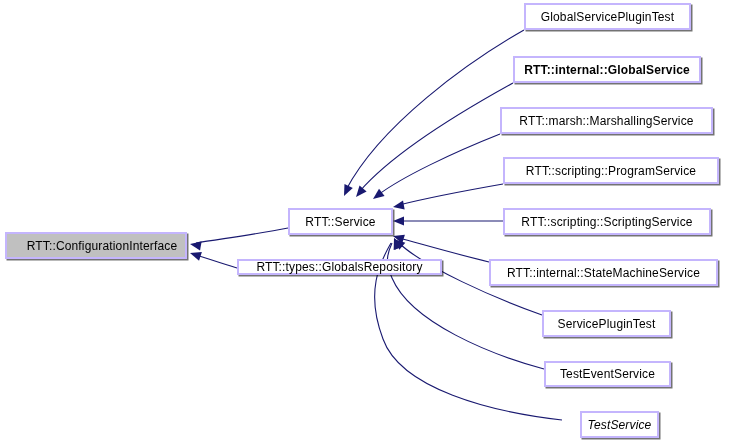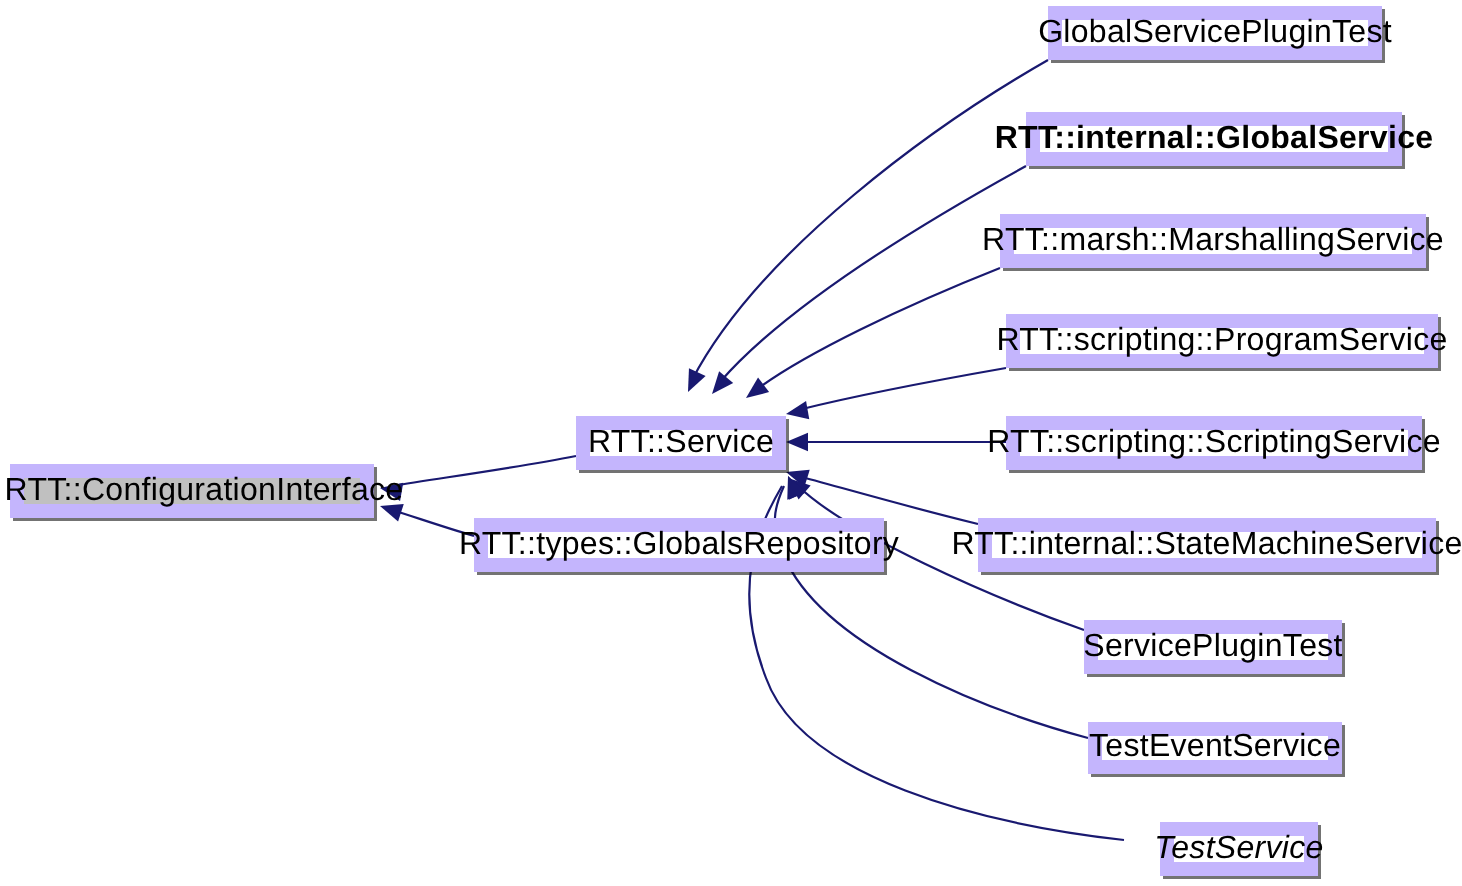--- a/index.html
+++ b/index.html
@@ -20,24 +20,24 @@
     position: absolute;
     left: 0;
     top: 0;
     width: 731px;
     height: 443px;
     pointer-events: none;
   }
   .node {
     position: absolute;
     box-sizing: border-box;
-    border: 7px solid #c4b5fd;
+    border: 2px solid #c4b5fd;
     background: #ffffff;
     color: #000000;
-    font-size: 16px;
+    font-size: 12px;
     line-height: 1;
     letter-spacing: 0.15px;
     display: flex;
     align-items: center;
     justify-content: center;
     white-space: nowrap;
     box-shadow: 1.5px 1.5px 0 rgba(0,0,0,0.55);
     z-index: 5;
   }
   .node.current {
@@ -100,21 +100,21 @@
       </g>
     </svg>
 
   <div id="node-layer">
       <div class="node current" style="left: 5px; top: 232px; width: 182px; height: 27px; padding-left: 12px;">
         <span class="node-label">RTT::ConfigurationInterface</span>
       </div>
       <div class="node" style="left: 288px; top: 208px; width: 105px; height: 27px;">
         <span class="node-label">RTT::Service</span>
       </div>
-      <div class="node" style="left: 237px; top: 259px; width: 205px; height: 27px;">
+      <div class="node" style="left: 237px; top: 259px; width: 205px; height: 16px;">
         <span class="node-label">RTT::types::GlobalsRepository</span>
       </div>
       <div class="node" style="left: 524px; top: 3px; width: 167px; height: 27px;">
         <span class="node-label">GlobalServicePluginTest</span>
       </div>
       <div class="node" style="left: 513px; top: 56px; width: 188px; height: 27px; font-weight: bold;">
         <span class="node-label">RTT::internal::GlobalService</span>
       </div>
       <div class="node" style="left: 500px; top: 107px; width: 213px; height: 27px;">
         <span class="node-label">RTT::marsh::MarshallingService</span>

